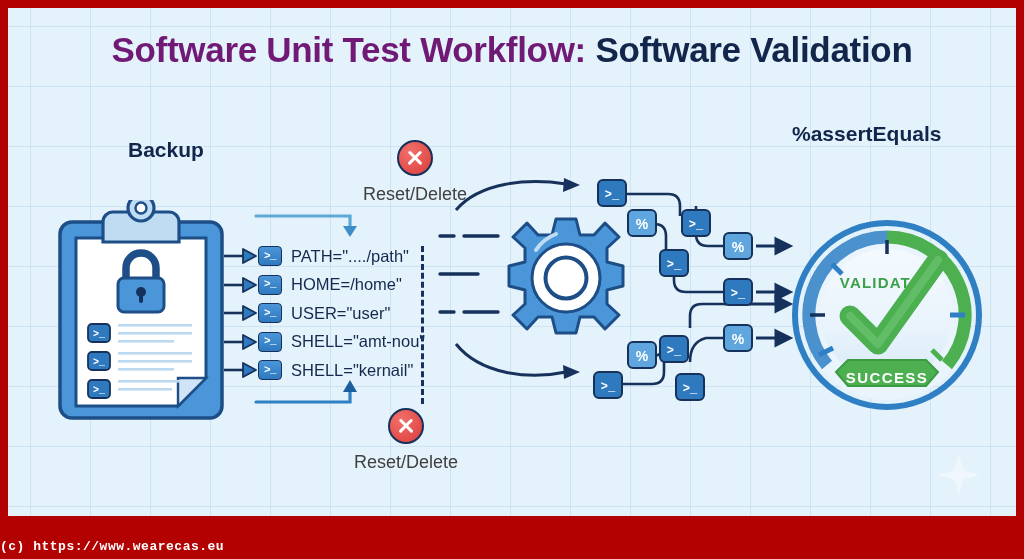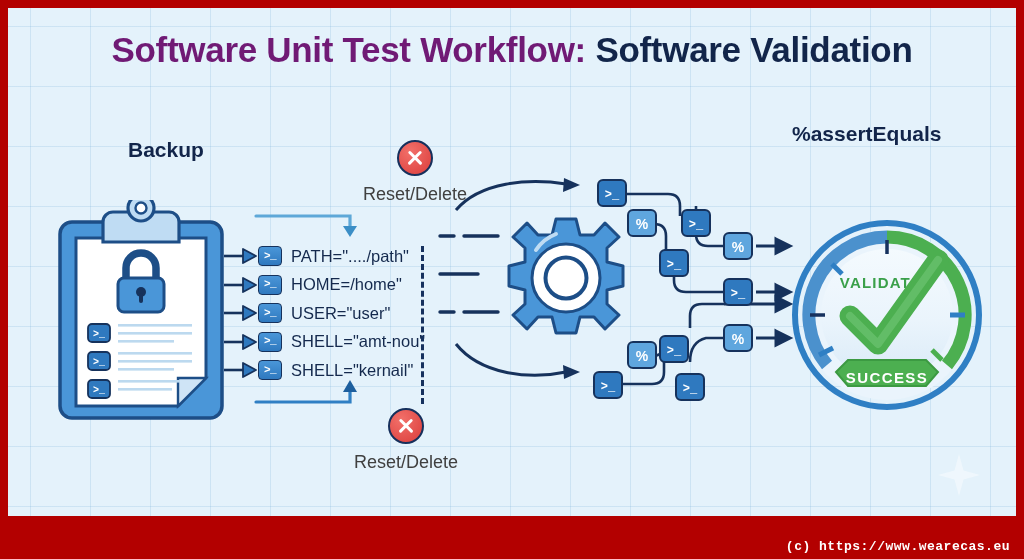--- a/index.html
+++ b/index.html
@@ -115,21 +115,21 @@
   #network { position: absolute; left: 430px; top: 168px; }
 
   
   #gauge { position: absolute; left: 784px; top: 212px; }
 
   
   #footer {
     position: absolute; left: 0; bottom: 0;
     width: 1024px; height: 26px;
     background: #b30000;
-    display: flex; align-items: center; justify-content: flex-end;
+    display: flex; align-items: center; 
     padding-right: 14px;
   }
   #footer span {
     color: #ffffff;
     font-family: "Liberation Mono", monospace;
     font-size: 13px; font-weight: bold; letter-spacing: .5px;
   }
 </style>
 </head>
 <body>

